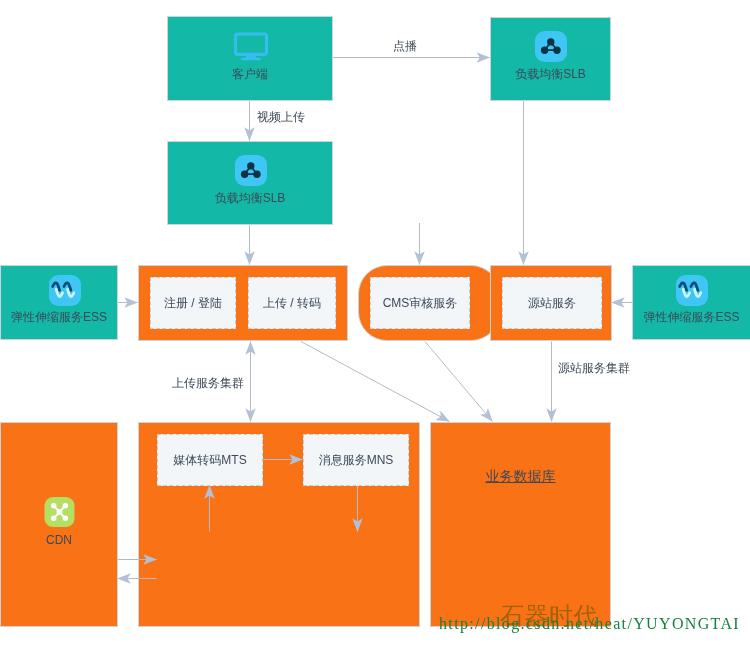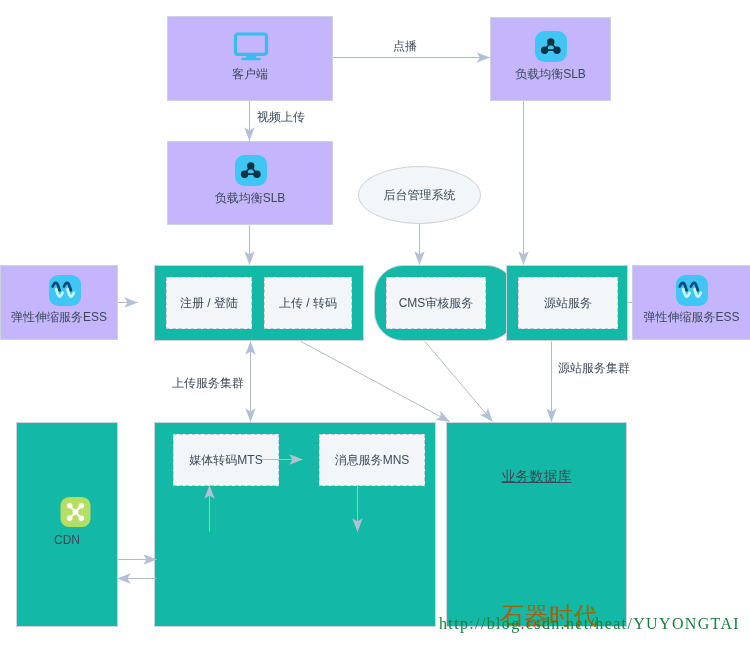--- a/index.html
+++ b/index.html
@@ -1,21 +1,21 @@
 <!DOCTYPE html>
 <html><head>
 <meta charset="utf-8">
 <style>
   html,body{margin:0;padding:0;background:#ffffff;}
   body{width:750px;height:645px;overflow:hidden;
        font-family:"Liberation Sans", sans-serif;
        -webkit-font-smoothing:antialiased;}
   #canvas{position:relative;width:750px;height:645px;}
-  .box{position:absolute;box-sizing:border-box;border:1px solid #ccd4da;background:#c4b5fd;}
-  .boxw{background:#14b8a6;margin-left:16px;}
+  .box{position:absolute;box-sizing:border-box;border:1px solid #ccd4da;background:#14b8a6;}
+  .boxw{background:#f97316;}
   .dash{position:absolute;box-sizing:border-box;background:#f2f6f8;
         background-image:
           repeating-linear-gradient(to right,#c6ccd2 0 3.6px,transparent 3.6px 6.2px),
           repeating-linear-gradient(to right,#c6ccd2 0 3.6px,transparent 3.6px 6.2px),
           repeating-linear-gradient(to bottom,#c6ccd2 0 3.6px,transparent 3.6px 6.2px),
           repeating-linear-gradient(to bottom,#c6ccd2 0 3.6px,transparent 3.6px 6.2px),
           linear-gradient(#f2f6f8,#f2f6f8);
         background-size:100% 1px,100% 1px,1px 100%,1px 100%,100% 100%;
         background-position:0 0,0 100%,0 0,100% 0,0 0;
         background-repeat:no-repeat;}
@@ -88,23 +88,20 @@
     <svg class="ic" viewBox="0 0 32 31" style="left:67px;top:13px;width:32px;height:31px;">
       <rect x="0" y="0" width="32" height="31" rx="9.5" ry="9.2" fill="#3fc6f5"></rect>
       <path d="M15.8 10.9 L22.0 19.2 L9.6 19.2 Z" fill="none" stroke="#0d3347" stroke-width="1.75"></path>
       <circle cx="15.8" cy="10.9" r="3.7" fill="#0d3347"></circle>
       <circle cx="9.6" cy="19.2" r="3.7" fill="#0d3347"></circle>
       <circle cx="22.0" cy="19.2" r="3.7" fill="#0d3347"></circle>
     </svg>
     <div class="lbl ctr" style="left:0;right:0;top:49px;">负载均衡SLB</div>
   </div>
 
-  <div class="box ell" style="left:358px;top:166px;width:123px;height:58px;border-radius:50%;">
-    <div class="lbl ctr" style="left:0;right:0;top:21px;">后台管理系统</div>
-  </div>
 
   <div class="box" style="left:0px;top:265px;width:118px;height:75px;">
     <svg class="ic" viewBox="0 0 32 31" style="left:48px;top:9px;width:32px;height:31px;">
       <rect x="0" y="0" width="32" height="31" rx="9.5" ry="9.2" fill="#3fc6f5"></rect>
       <path d="M3.60,11.51 C3.92,10.94 4.23,10.37 4.55,9.85 C4.87,9.34 5.18,8.88 5.50,8.52 C5.82,8.17 6.13,7.92 6.45,7.81 C6.77,7.70 7.08,7.73 7.40,7.90 C7.67,8.05 7.93,8.34 8.20,8.77 C8.47,9.21 8.73,9.78 9.00,10.45 C9.27,11.12 9.53,11.90 9.80,12.74 C10.07,13.57 10.33,14.47 10.60,15.36" fill="none" stroke="#0b4a74" stroke-width="2.7" stroke-linecap="round"></path>
       <path d="M7.20,14.25 C7.45,15.11 7.70,15.96 7.95,16.77 C8.20,17.57 8.45,18.32 8.70,18.96 C8.95,19.61 9.20,20.16 9.45,20.57 C9.70,20.98 9.95,21.26 10.20,21.40 C10.48,21.56 10.77,21.57 11.05,21.45 C11.33,21.33 11.62,21.08 11.90,20.72 C12.18,20.37 12.47,19.92 12.75,19.41 C13.03,18.90 13.32,18.33 13.60,17.77" fill="none" stroke="#cdf6fb" stroke-width="2.7" stroke-linecap="round"></path>
       <path d="M14.90,11.51 C15.22,10.94 15.53,10.37 15.85,9.85 C16.17,9.34 16.48,8.88 16.80,8.52 C17.12,8.17 17.43,7.92 17.75,7.81 C18.07,7.70 18.38,7.73 18.70,7.90 C18.97,8.05 19.23,8.34 19.50,8.77 C19.77,9.21 20.03,9.78 20.30,10.45 C20.57,11.12 20.83,11.90 21.10,12.74 C21.37,13.57 21.63,14.47 21.90,15.36" fill="none" stroke="#0b4a74" stroke-width="2.7" stroke-linecap="round"></path>
       <path d="M18.50,14.25 C18.75,15.11 19.00,15.96 19.25,16.77 C19.50,17.57 19.75,18.32 20.00,18.96 C20.25,19.61 20.50,20.16 20.75,20.57 C21.00,20.98 21.25,21.26 21.50,21.40 C21.78,21.56 22.07,21.57 22.35,21.45 C22.63,21.33 22.92,21.08 23.20,20.72 C23.48,20.37 23.77,19.92 24.05,19.41 C24.33,18.90 24.62,18.33 24.90,17.77" fill="none" stroke="#cdf6fb" stroke-width="2.7" stroke-linecap="round"></path>
     </svg>
     <div class="lbl ctr" style="left:0;right:0;top:44px;">弹性伸缩服务ESS</div>
@@ -135,21 +132,21 @@
       <div class="lbl ctr" style="left:0;right:0;top:19px;">CMS审核服务</div>
     </div>
   </div>
 
   <div class="box boxw" style="left:490px;top:265px;width:122px;height:76px;">
     <div class="dash" style="left:11px;top:11px;width:100px;height:52px;">
       <div class="lbl ctr" style="left:0;right:0;top:19px;">源站服务</div>
     </div>
   </div>
 
-  <div class="box boxw" style="left:0px;top:422px;width:102px;height:205px;">
+  <div class="box boxw" style="left:0px;top:422px;width:118px;height:205px;">
     <svg class="ic" viewBox="0 0 30 30" style="left:43px;top:74px;width:31px;height:30px;">
       <rect x="0" y="0" width="30" height="30" rx="8.6" ry="8.6" fill="#b4df63"></rect>
       <g fill="none" stroke="#ffffff" stroke-width="1.9" stroke-linecap="round">
         <path d="M9.2 8.7 L20.8 21.3"></path>
         <path d="M20.8 8.7 L9.2 21.3"></path>
       </g>
       <circle cx="9.2" cy="8.7" r="2.75" fill="#ffffff"></circle>
       <circle cx="20.8" cy="8.7" r="2.75" fill="#ffffff"></circle>
       <circle cx="9.2" cy="21.3" r="2.75" fill="#ffffff"></circle>
       <circle cx="20.8" cy="21.3" r="2.75" fill="#ffffff"></circle>

